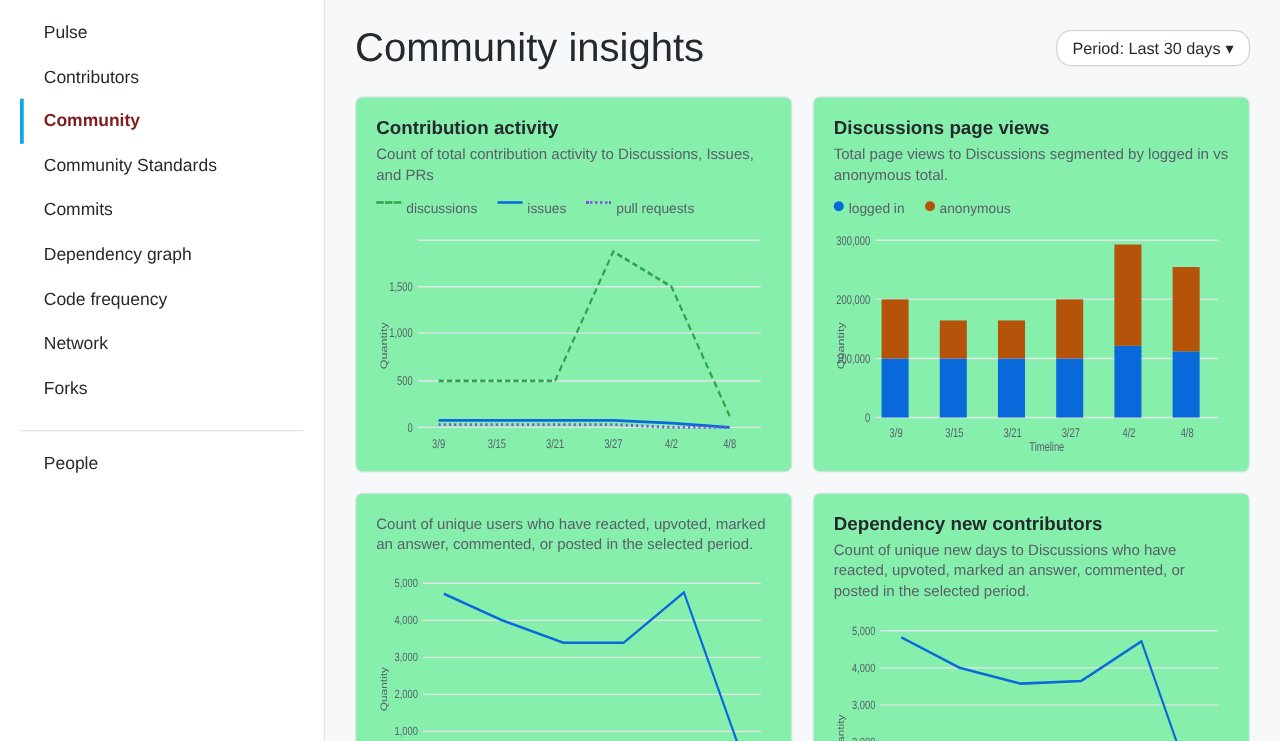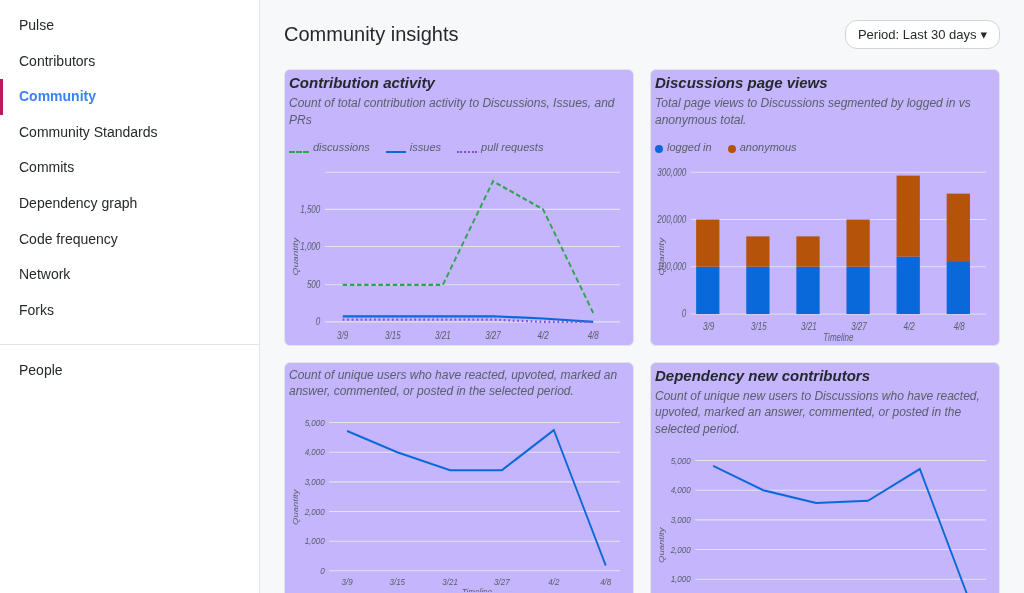--- a/index.html
+++ b/index.html
@@ -4,40 +4,40 @@
   <style>
     * { box-sizing: border-box; margin: 0; padding: 0; }
     body { font-family: -apple-system, BlinkMacSystemFont, 'Segoe UI', Helvetica, Arial, sans-serif; font-size: 14px; background: #f6f8fa; display: flex; height: 593px; overflow: hidden; }
 
     
     .sidebar {
       width: 260px;
       min-width: 260px;
       background: #fff;
       border-right: 1px solid #e1e4e8;
-      padding: 8px 0;
+      padding: 8px 16px;
       display: flex;
       flex-direction: column;
       gap: 0;
     }
     .sidebar-group {
       margin-bottom: 8px;
     }
     .sidebar-item {
       padding: 8px 16px;
       cursor: pointer;
       color: #24292e;
       font-size: 14px;
       border-left: 3px solid transparent;
       line-height: 1.4;
     }
     .sidebar-item.active {
-      border-left: 3px solid #be185d;
+      border-left: 3px solid #0ea5e9;
       font-weight: 600;
-      color: #3b82f6;
+      color: #7f1d1d;
     }
     .sidebar-divider {
       border: none;
       border-top: 1px solid #e1e4e8;
       margin: 8px 0;
     }
 
     
     .main {
       flex: 1;
@@ -45,21 +45,21 @@
       overflow-y: auto;
       background: #f6f8fa;
     }
     .main-header {
       display: flex;
       align-items: center;
       justify-content: space-between;
       margin-bottom: 20px;
     }
     .page-title {
-      font-size: 20px;
+      font-size: 32px;
       font-weight: 400;
       color: #24292e;
     }
     .period-button {
       background: #fff;
       border: 1px solid #d1d5da;
       border-radius: 12px;
       padding: 6px 12px;
       font-size: 13px;
       cursor: pointer;
@@ -69,25 +69,24 @@
       gap: 4px;
     }
 
     
     .charts-grid {
       display: grid;
       grid-template-columns: 1fr 1fr;
       gap: 16px;
     }
     .chart-card {
-      background: #c4b5fd;
+      background: #86efac;
       border: 1px solid #e1e4e8;
       border-radius: 6px;
-      padding: 4px;
-      font-style: italic;
+      padding: 16px;
     }
     .chart-title {
       font-size: 15px;
       font-weight: 600;
       color: #24292e;
       margin-bottom: 4px;
     }
     .chart-desc {
       font-size: 12px;
       color: #586069;
@@ -105,21 +104,21 @@
     .legend {
       display: flex;
       gap: 16px;
       margin-bottom: 8px;
       font-size: 11px;
       color: #586069;
       align-items: center;
     }
     .legend-item {
       display: flex;
-      align-items: flex-end;
+      align-items: flex-start;
       gap: 4px;
     }
     .legend-line-dashed {
       width: 20px;
       height: 2px;
       border-top: 2px dashed #2da44e;
     }
     .legend-line-solid {
       width: 20px;
       height: 2px;
@@ -308,21 +307,21 @@
 
           <text x="10" y="90" font-size="9" fill="#586069" transform="rotate(-90, 10, 90)" text-anchor="middle">Quantity</text>
 
           <text x="210" y="173" font-size="9" fill="#586069" text-anchor="middle">Timeline</text>
         </svg>
       </div>
     </div>
 
     <div class="chart-card">
       <div class="chart-title">Dependency new contributors</div>
-      <div class="chart-desc">Count of unique new users to Discussions who have reacted, upvoted, marked an answer, commented, or posted in the selected period.</div>
+      <div class="chart-desc">Count of unique new days to Discussions who have reacted, upvoted, marked an answer, commented, or posted in the selected period.</div>
       <div class="chart-area">
         <svg viewBox="0 0 380 170" preserveAspectRatio="none">
 
           <line x1="45" y1="10" x2="370" y2="10" stroke="#e1e4e8" stroke-width="1"></line>
           <line x1="45" y1="38" x2="370" y2="38" stroke="#e1e4e8" stroke-width="1"></line>
           <line x1="45" y1="66" x2="370" y2="66" stroke="#e1e4e8" stroke-width="1"></line>
           <line x1="45" y1="94" x2="370" y2="94" stroke="#e1e4e8" stroke-width="1"></line>
           <line x1="45" y1="122" x2="370" y2="122" stroke="#e1e4e8" stroke-width="1"></line>
           <line x1="45" y1="150" x2="370" y2="150" stroke="#e1e4e8" stroke-width="1"></line>
 

